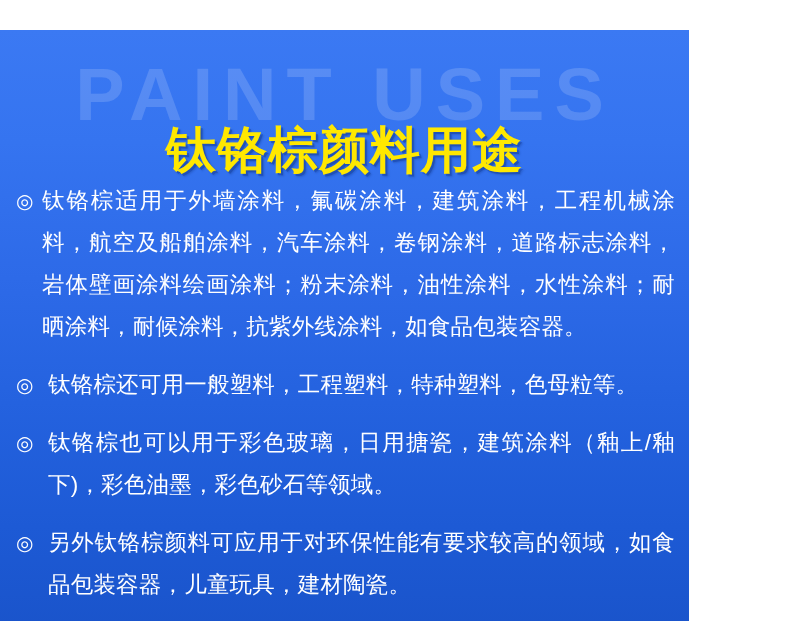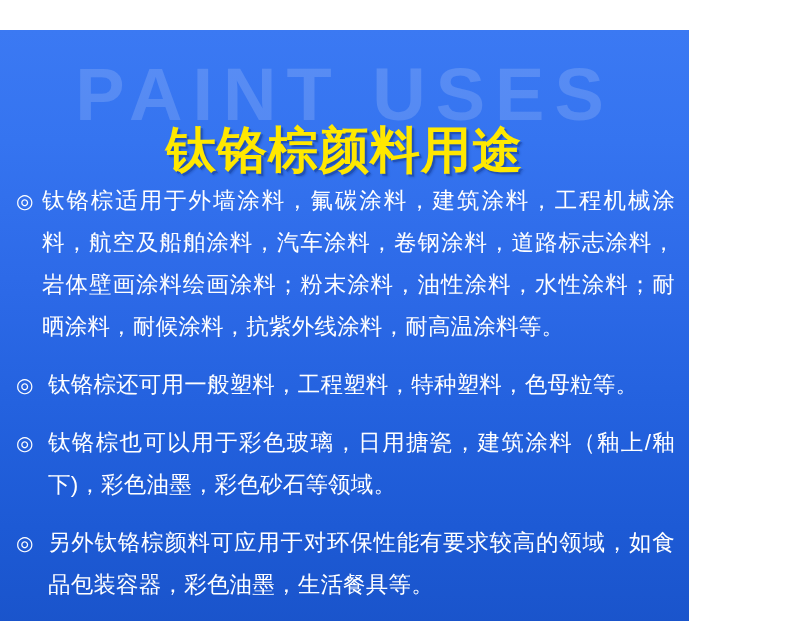--- a/index.html
+++ b/index.html
@@ -130,34 +130,34 @@
 
   <div id="header">
     <div id="watermark">PAINT USES</div>
     <h1 id="main-title">钛铬棕颜料用途</h1>
   </div>
 
   <div id="bullets">
 
     <div class="bullet">
       <span class="bullet-marker">◎</span>
-      <span class="bullet-text">钛铬棕适用于外墙涂料，氟碳涂料，建筑涂料，工程机械涂料，航空及船舶涂料，汽车涂料，卷钢涂料，道路标志涂料，岩体壁画涂料绘画涂料；粉末涂料，油性涂料，水性涂料；耐晒涂料，耐候涂料，抗紫外线涂料，耐高温涂料等。</span>
+      <span class="bullet-text">钛铬棕适用于外墙涂料，氟碳涂料，建筑涂料，工程机械涂料，航空及船舶涂料，汽车涂料，卷钢涂料，道路标志涂料，岩体壁画涂料绘画涂料；粉末涂料，油性涂料，水性涂料；耐晒涂料，耐候涂料，抗紫外线涂料，如食品包装容器。</span>
     </div>
 
     <div class="bullet spaced">
       <span class="bullet-marker">◎</span>
       <span class="bullet-text">钛铬棕还可用一般塑料，工程塑料，特种塑料，色母粒等。</span>
     </div>
 
     <div class="bullet spaced">
       <span class="bullet-marker">◎</span>
       <span class="bullet-text">钛铬棕也可以用于彩色玻璃，日用搪瓷，建筑涂料（釉上/釉下)，彩色油墨，彩色砂石等领域。</span>
     </div>
 
     <div class="bullet spaced">
       <span class="bullet-marker">◎</span>
-      <span class="bullet-text">另外钛铬棕颜料可应用于对环保性能有要求较高的领域，如食品包装容器，彩色油墨，生活餐具等。</span>
+      <span class="bullet-text">另外钛铬棕颜料可应用于对环保性能有要求较高的领域，如食品包装容器，儿童玩具，建材陶瓷。</span>
     </div>
 
   </div>
 
   <div id="bottom-strip"></div>
 </div>
 
 </body></html>

